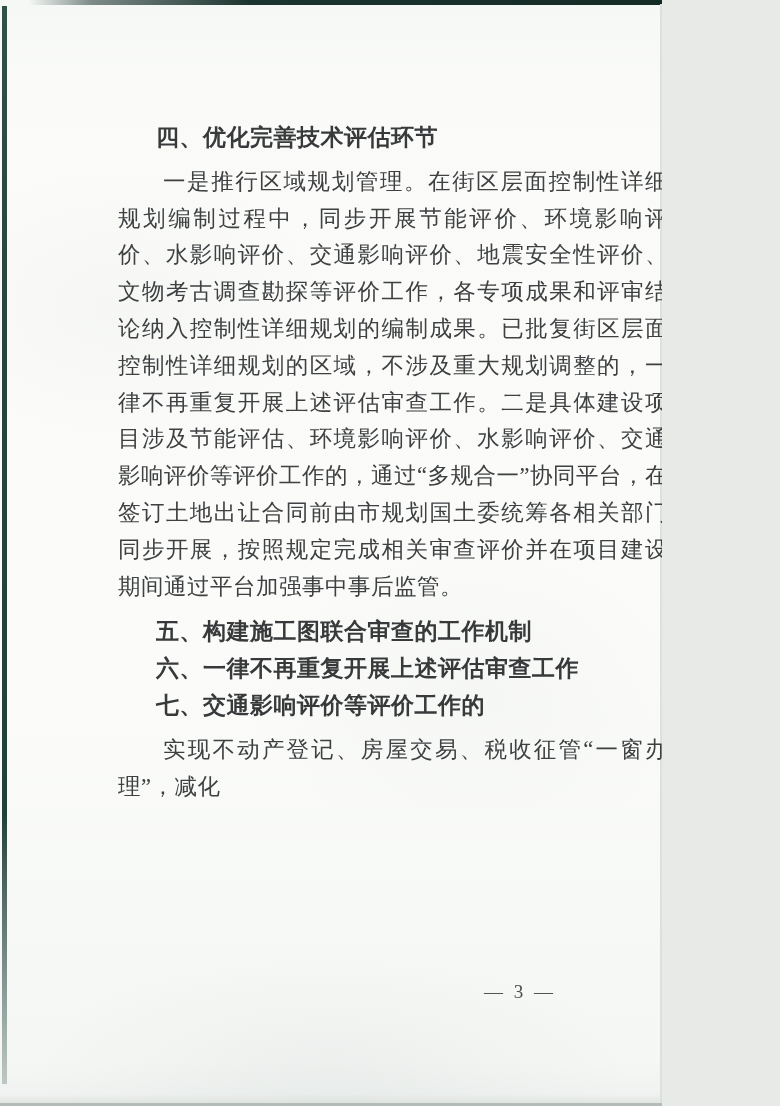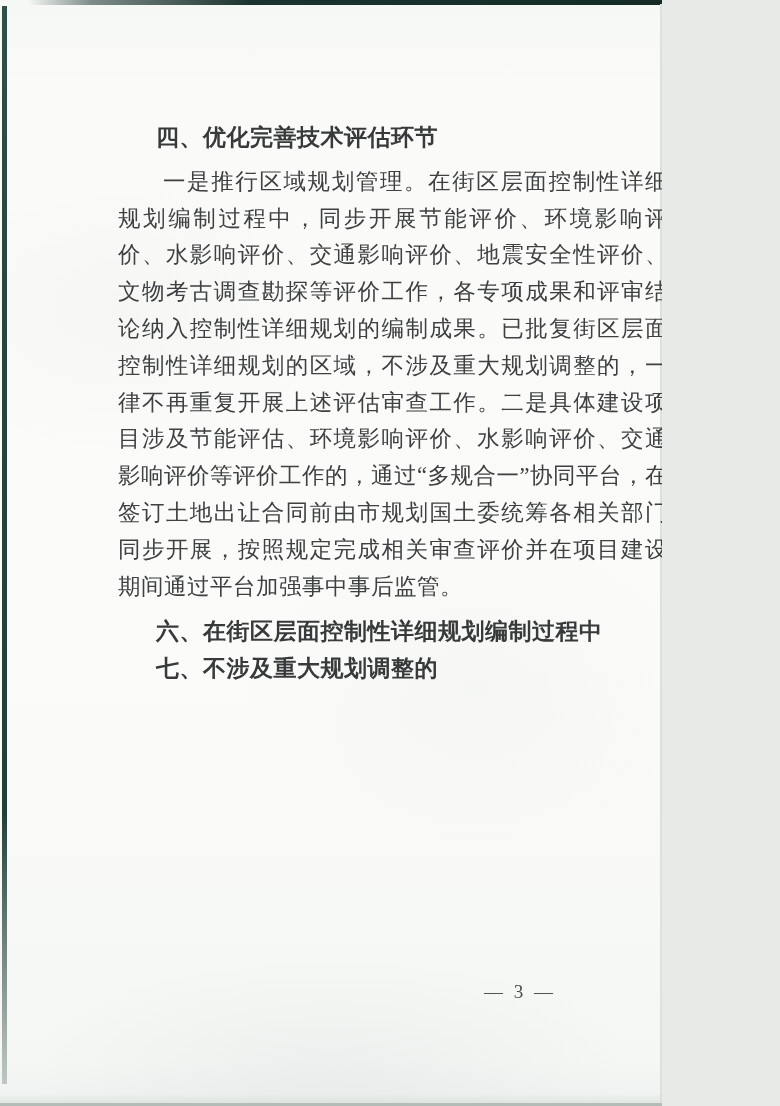--- a/index.html
+++ b/index.html
@@ -97,22 +97,24 @@
   <div class="edge-left"></div>
   <div class="edge-right"></div>
   <div class="edge-bottom-fade"></div>
   <div class="edge-bottom"></div>
 
   <div class="doc-content">
 
     <h2 class="doc-heading">四、优化完善技术评估环节</h2>
     <p class="doc-para">一是推行区域规划管理。在街区层面控制性详细规划编制过程中，同步开展节能评价、环境影响评价、水影响评价、交通影响评价、地震安全性评价、文物考古调查勘探等评价工作，各专项成果和评审结论纳入控制性详细规划的编制成果。已批复街区层面控制性详细规划的区域，不涉及重大规划调整的，一律不再重复开展上述评估审查工作。二是具体建设项目涉及节能评估、环境影响评价、水影响评价、交通影响评价等评价工作的，通过“多规合一”协同平台，在签订土地出让合同前由市规划国土委统筹各相关部门同步开展，按照规定完成相关审查评价并在项目建设期间通过平台加强事中事后监管。</p>
 
+    <h2 class="doc-heading">五、构建施工图联合审查的工作机制</h2>
 
-    <h2 class="doc-heading">六、在街区层面控制性详细规划编制过程中</h2>
+    <h2 class="doc-heading">六、一律不再重复开展上述评估审查工作</h2>
 
-    <h2 class="doc-heading">七、不涉及重大规划调整的</h2>
+    <h2 class="doc-heading">七、交通影响评价等评价工作的</h2>
+    <p class="doc-para">实现不动产登记、房屋交易、税收征管“一窗办理”，减化</p>
 
   </div>
 
   <div class="page-number">— 3 —</div>
 
 </div>
 
 </body></html>

